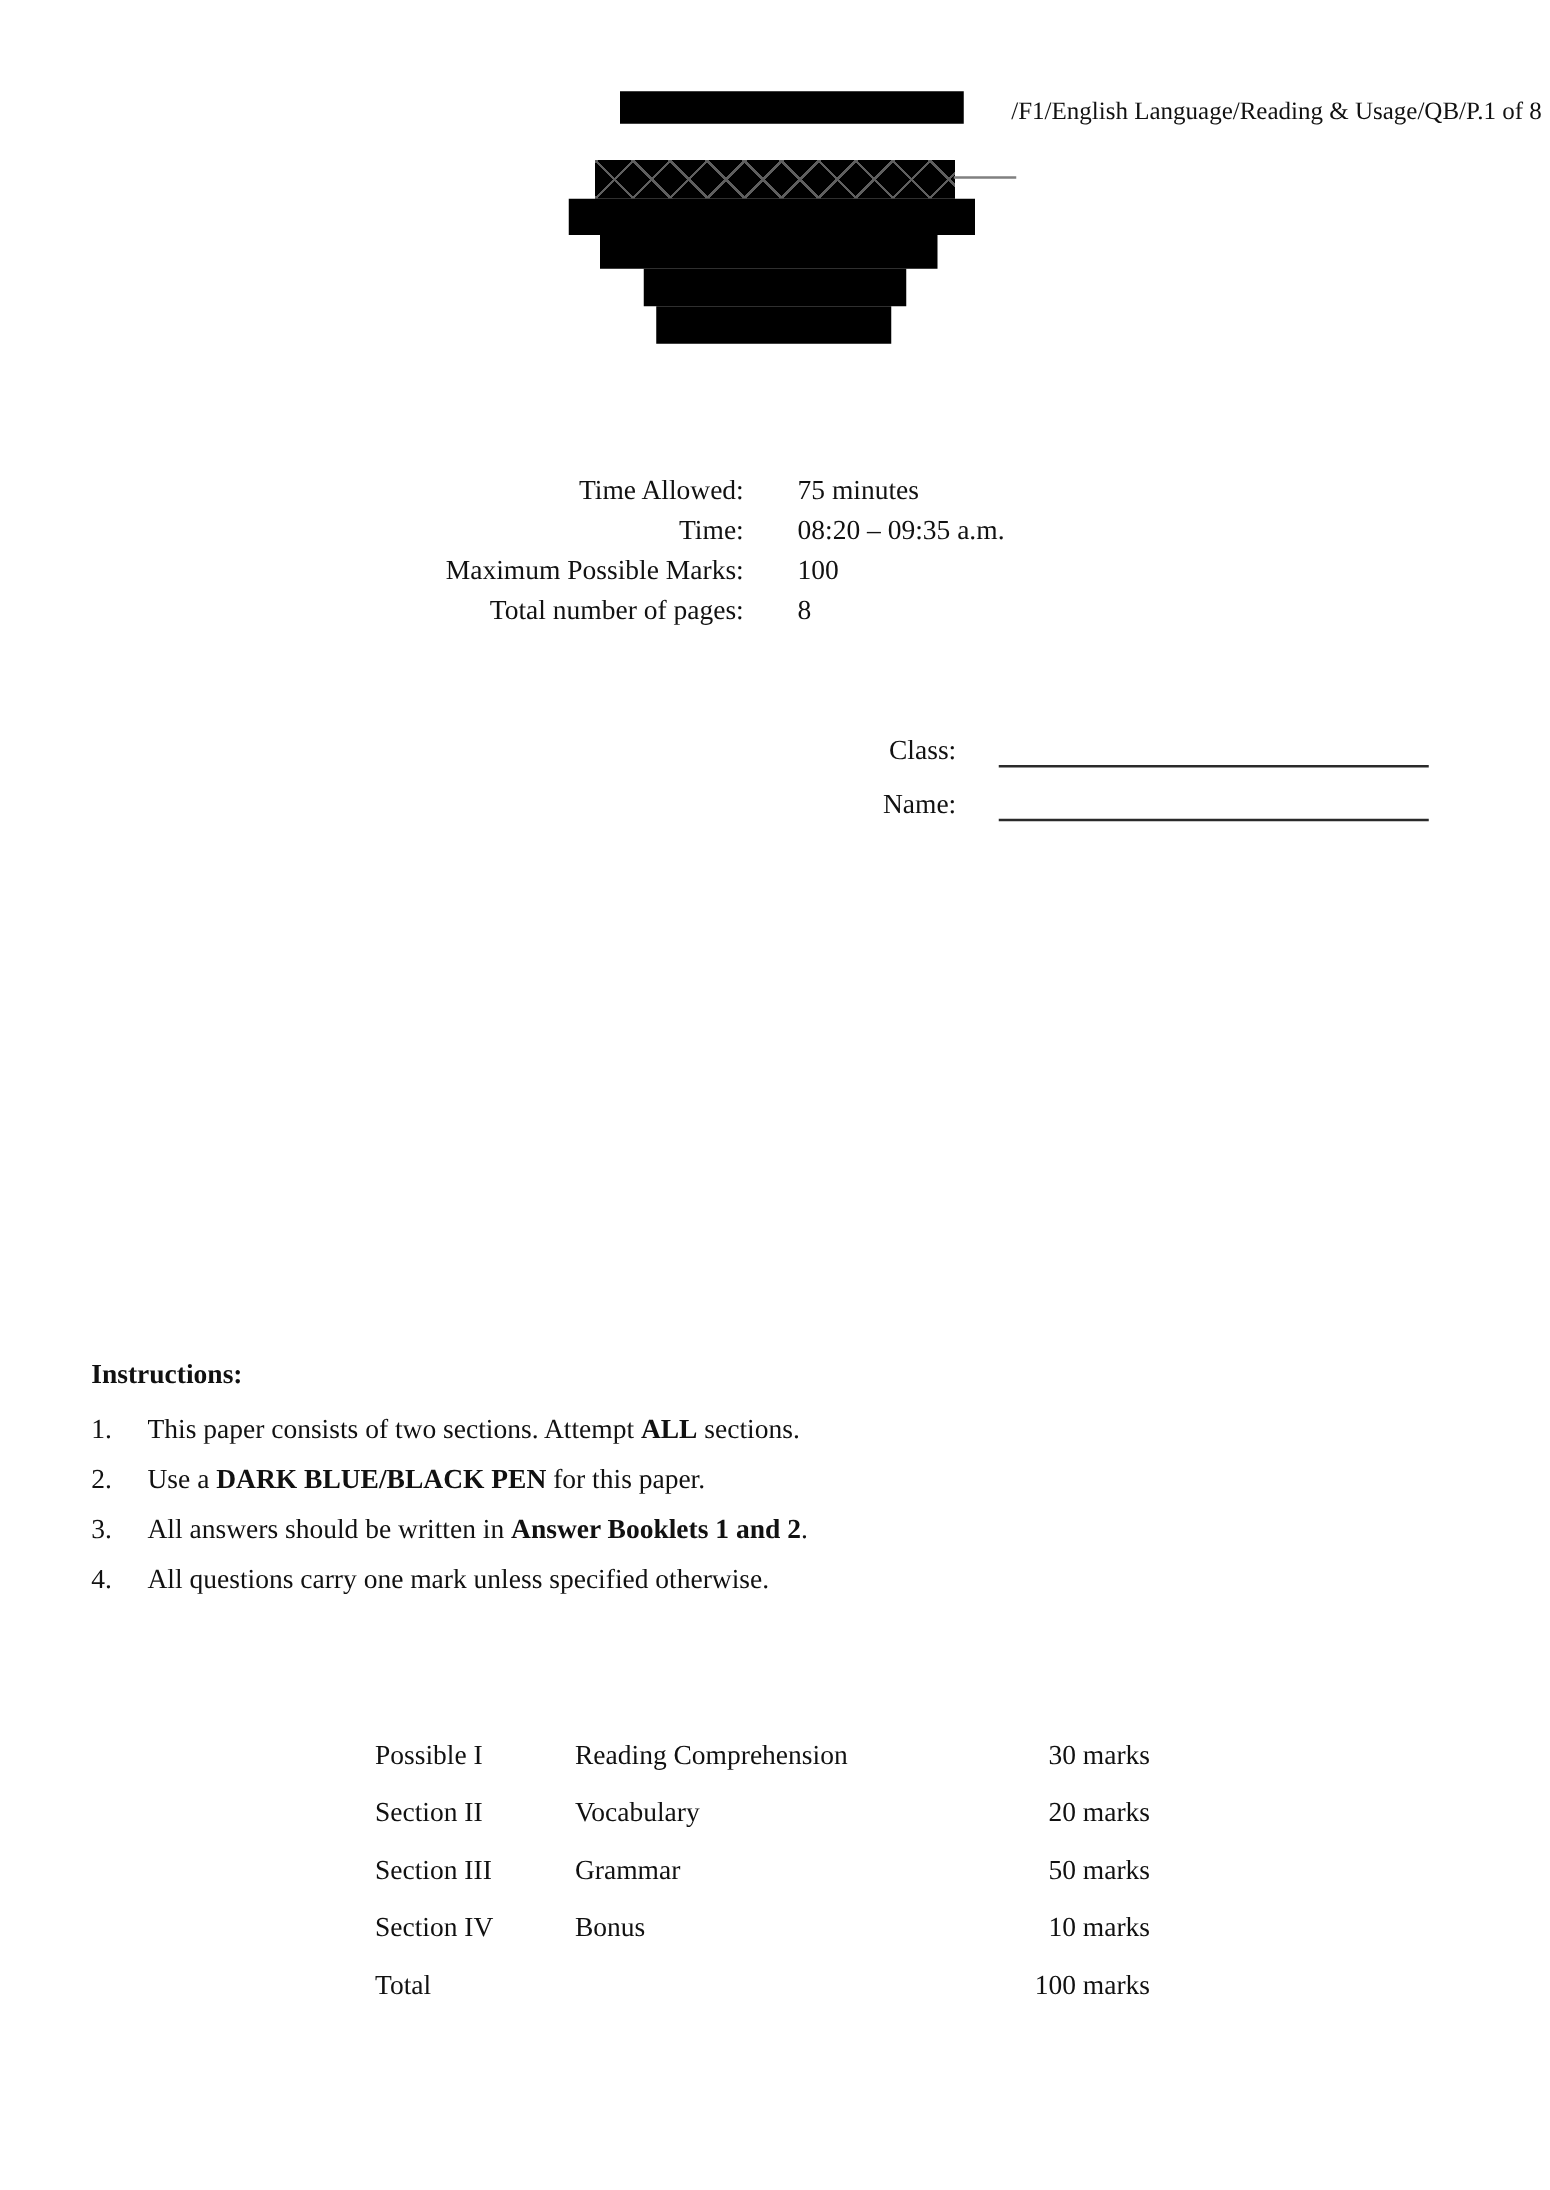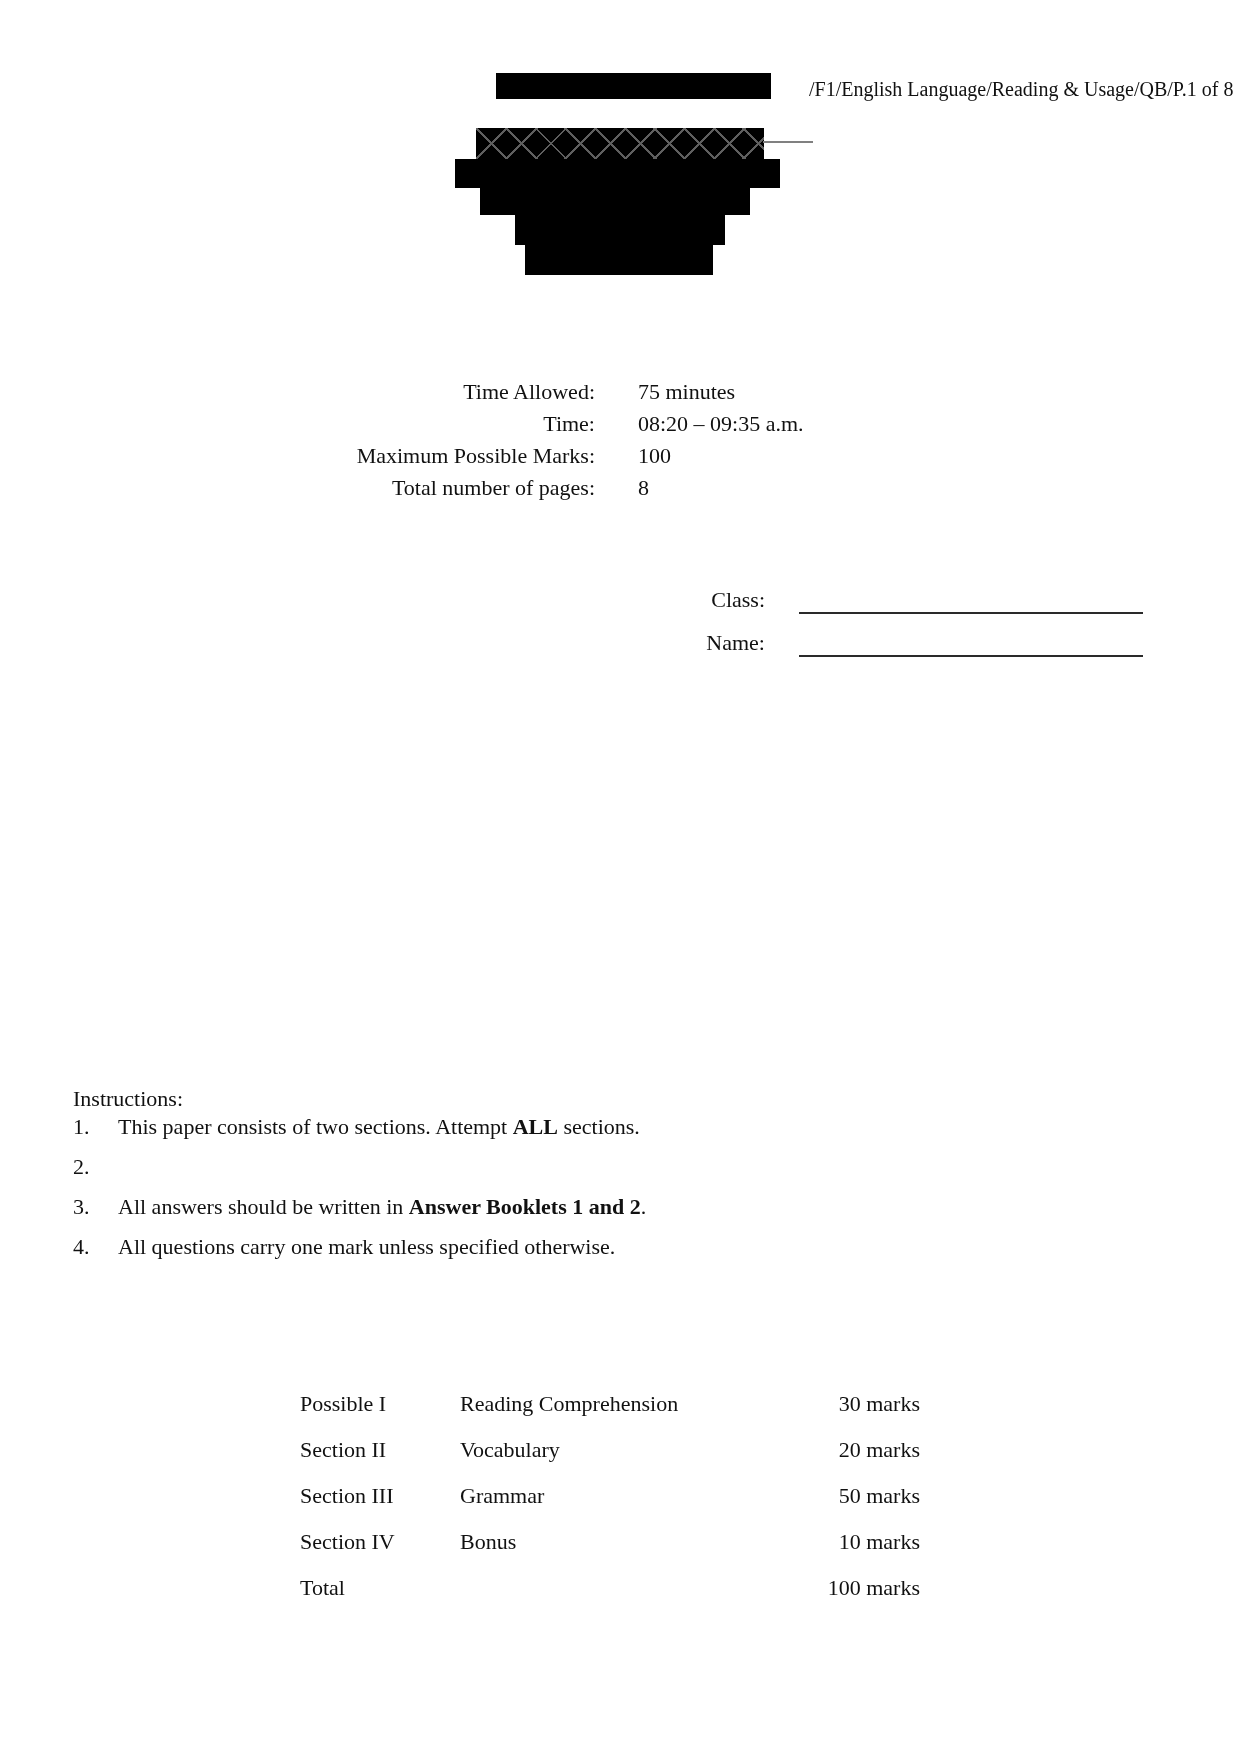--- a/index.html
+++ b/index.html
@@ -36,21 +36,21 @@
   
   .fields{left:400px;top:585px;width:745px;font-size:22px;}
   .fields .frow{position:relative;height:43px;}
   .fields .flabel{
     position:absolute;left:0;top:0;width:365px;height:30px;line-height:30px;
     text-align:right;white-space:nowrap;
   }
   .fields .fline{position:absolute;left:399px;top:27px;width:344px;height:2px;background:#2a2a2a;}
   
   .instructions{left:73px;top:1085px;width:1100px;font-size:22px;}
-  .instructions .ititle{line-height:28px;}
+  .instructions .ititle{line-height:28px;margin-bottom:16px;font-weight:bold;}
   .instructions .item{display:flex;height:40px;line-height:28px;}
   .instructions .inum{width:45px;flex:0 0 45px;}
   .instructions b{font-weight:bold;}
   
   .sections{left:300px;top:1390px;width:620px;font-size:22px;}
   .sections .srow{display:flex;height:46px;line-height:28px;}
   .sections .scol-section{width:160px;flex:0 0 160px;white-space:nowrap;}
   .sections .scol-name{flex:1 1 auto;white-space:nowrap;}
   .sections .scol-marks{flex:0 0 auto;text-align:right;white-space:nowrap;}
 </style>
@@ -102,20 +102,21 @@
   </div>
 
   <div class="abs instructions">
     <div class="ititle">Instructions:</div>
     <div class="item">
       <span class="inum">1.</span>
       <span><span>This paper consists of two sections. Attempt </span><b>ALL</b><span> sections.</span></span>
     </div>
     <div class="item">
       <span class="inum">2.</span>
+      <span><span>Use a </span><b>DARK BLUE/BLACK PEN</b><span> for this paper.</span></span>
     </div>
     <div class="item">
       <span class="inum">3.</span>
       <span><span>All answers should be written in </span><b>Answer Booklets 1 and 2</b><span>.</span></span>
     </div>
     <div class="item">
       <span class="inum">4.</span>
       <span><span>All questions carry one mark unless specified otherwise.</span><b></b><span></span></span>
     </div>
   </div>

